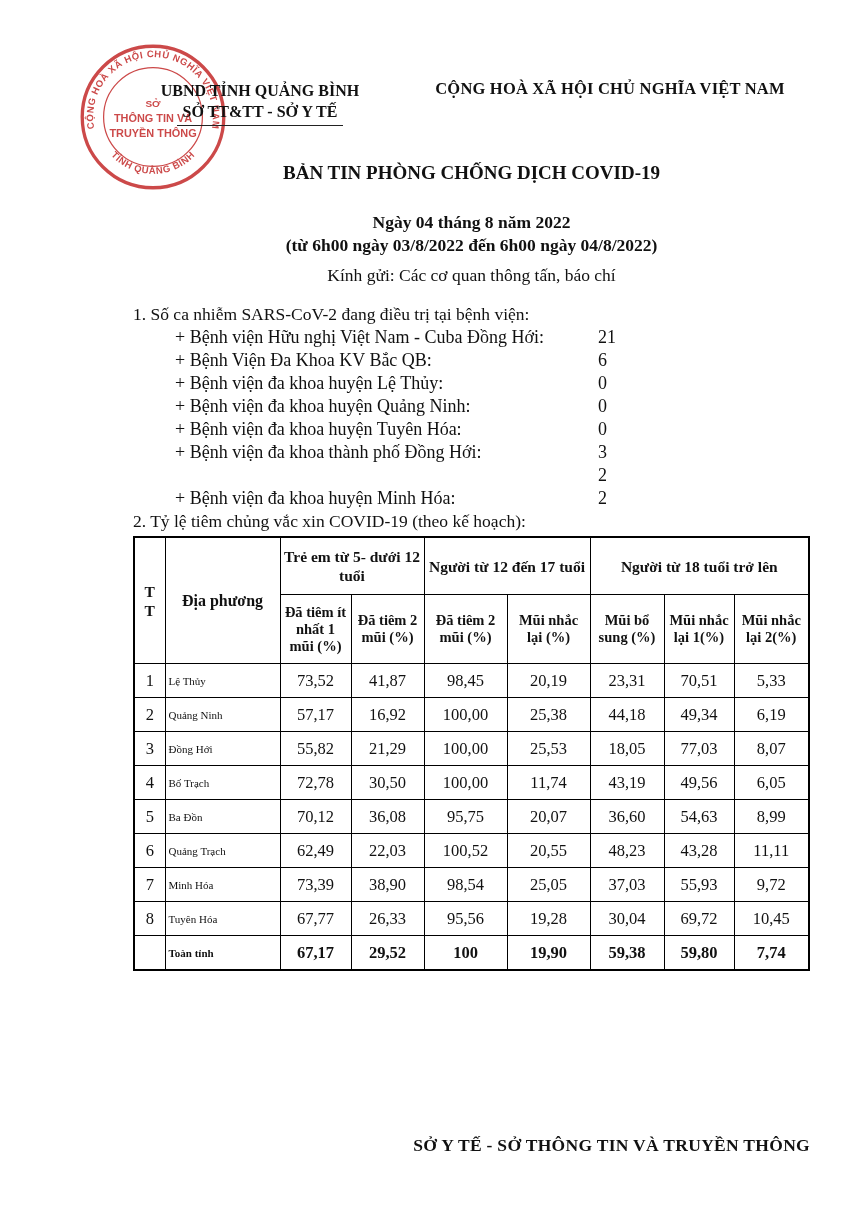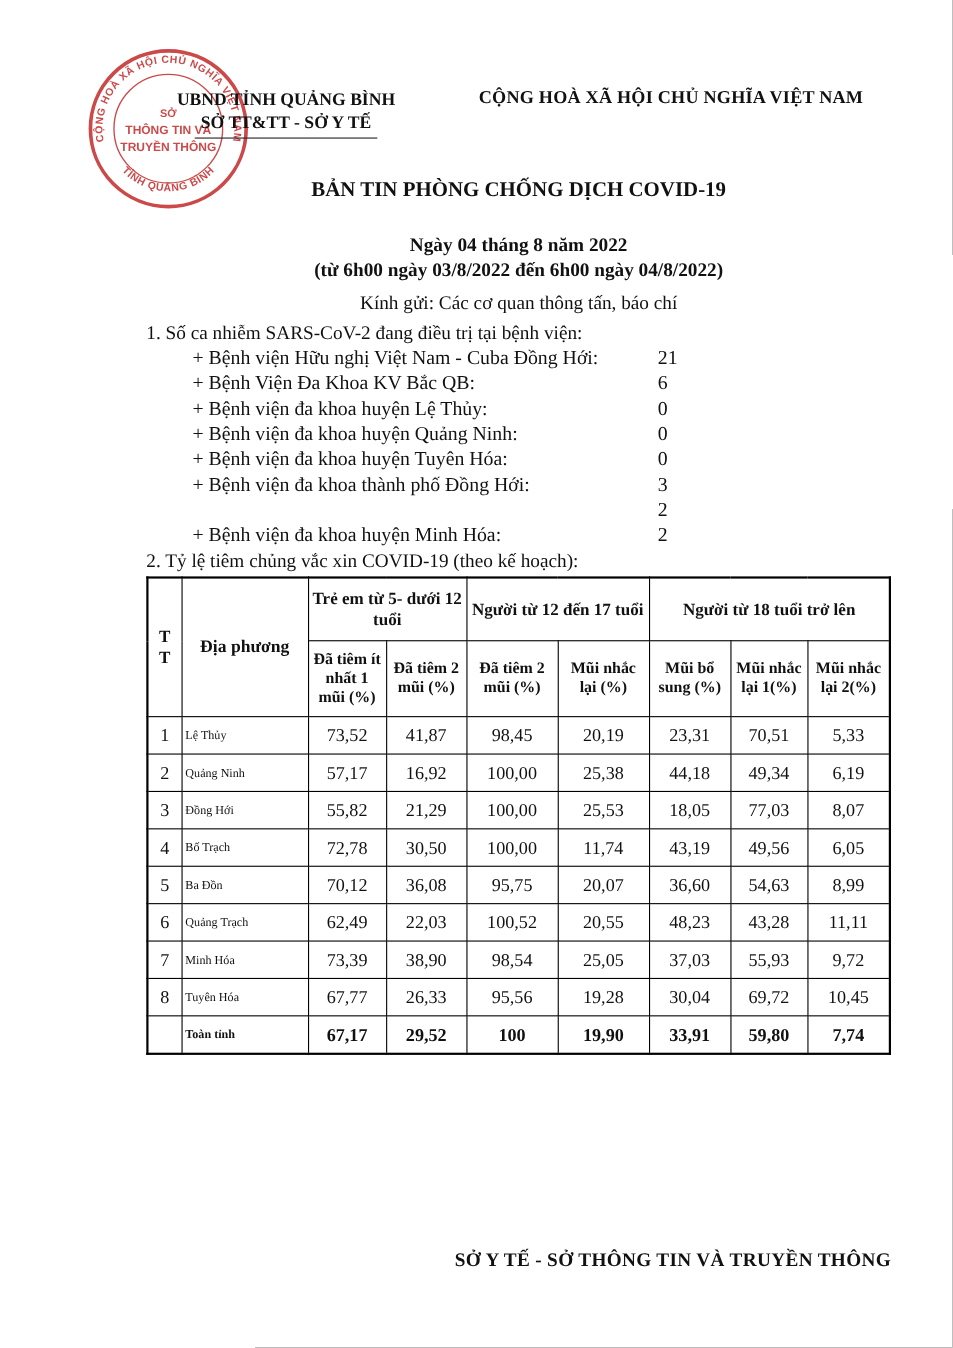--- a/index.html
+++ b/index.html
@@ -22,21 +22,21 @@
   .stamp circle{stroke:var(--stamp-color,#c53030);}
   .ring-text{fill:var(--stamp-color,#c53030);font-family:"Liberation Sans","DejaVu Sans",sans-serif;
              font-size:10px;font-weight:bold;letter-spacing:.6px;}
   .stamp-center{fill:var(--stamp-color,#c53030);font-family:"Liberation Sans","DejaVu Sans",sans-serif;
                 font-size:11.5px;font-weight:bold;}
   .stamp-center.small{font-size:10.5px;}
   
   .content{position:absolute;left:133px;top:160px;width:677px;}
   .doc-title{text-align:center;font-weight:bold;font-size:19px;line-height:25px;margin-bottom:26px;}
   .doc-date1,.doc-date2{text-align:center;font-weight:bold;font-size:17.5px;line-height:23px;}
-  .kinh-gui{text-align:center;font-size:17.5px;line-height:23px;margin-top:7px;margin-bottom:4px;}
+  .kinh-gui{text-align:center;font-size:17.5px;line-height:23px;margin-top:7px;margin-bottom:16px;}
   .bodyline{font-size:17.5px;line-height:23px;white-space:nowrap;}
   .heading{font-weight:normal;}
   .hospital-line{position:relative;height:23px;font-size:18px;line-height:23px;padding-left:42px;}
   .hospital-value{position:absolute;left:465px;top:0;}
   
   table.vax{border-collapse:collapse;width:677px;table-layout:fixed;margin-top:3px;
             border:2px solid #000;}
   table.vax th,table.vax td{border:1px solid #000;padding:0 3px;overflow:hidden;}
   th.h-group{font-size:15.5px;font-weight:bold;height:56px;line-height:19px;}
   th.h-sub{font-size:14.5px;font-weight:bold;height:68px;line-height:17px;}
@@ -260,21 +260,21 @@
         </tr>
         </tbody>
       <tbody>
         <tr class="total">
           <td class="c-tt"></td>
           <td class="c-place">Toàn tỉnh</td>
           <td class="c-num">67,17</td>
           <td class="c-num">29,52</td>
           <td class="c-num">100</td>
           <td class="c-num">19,90</td>
-          <td class="c-num">33,91</td>
+          <td class="c-num">59,38</td>
           <td class="c-num">59,80</td>
           <td class="c-num">7,74</td>
         </tr>
       </tbody>
     </table>
   </div>
 
   <div class="footer">SỞ Y TẾ -  SỞ THÔNG TIN VÀ TRUYỀN THÔNG</div>
 </div>
 

